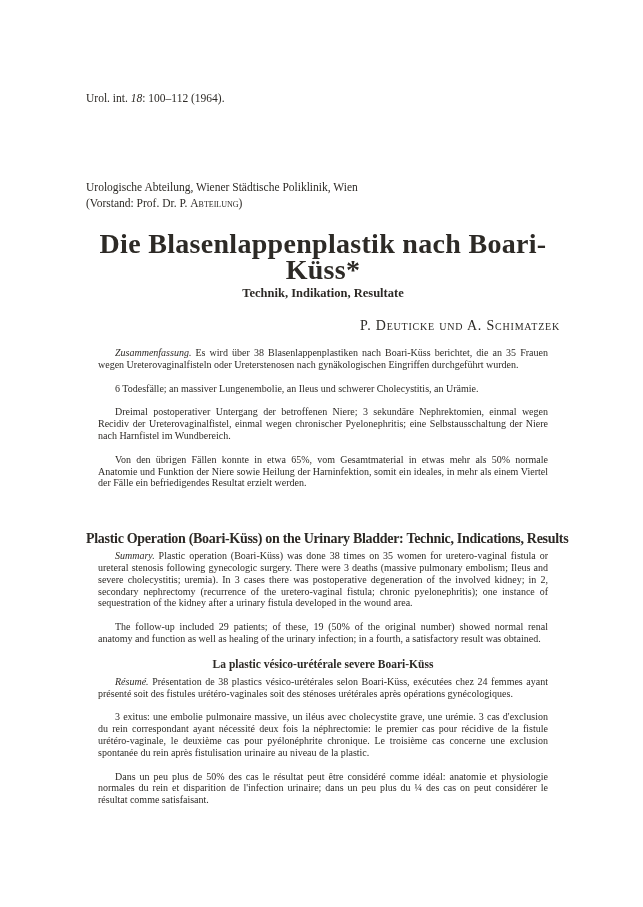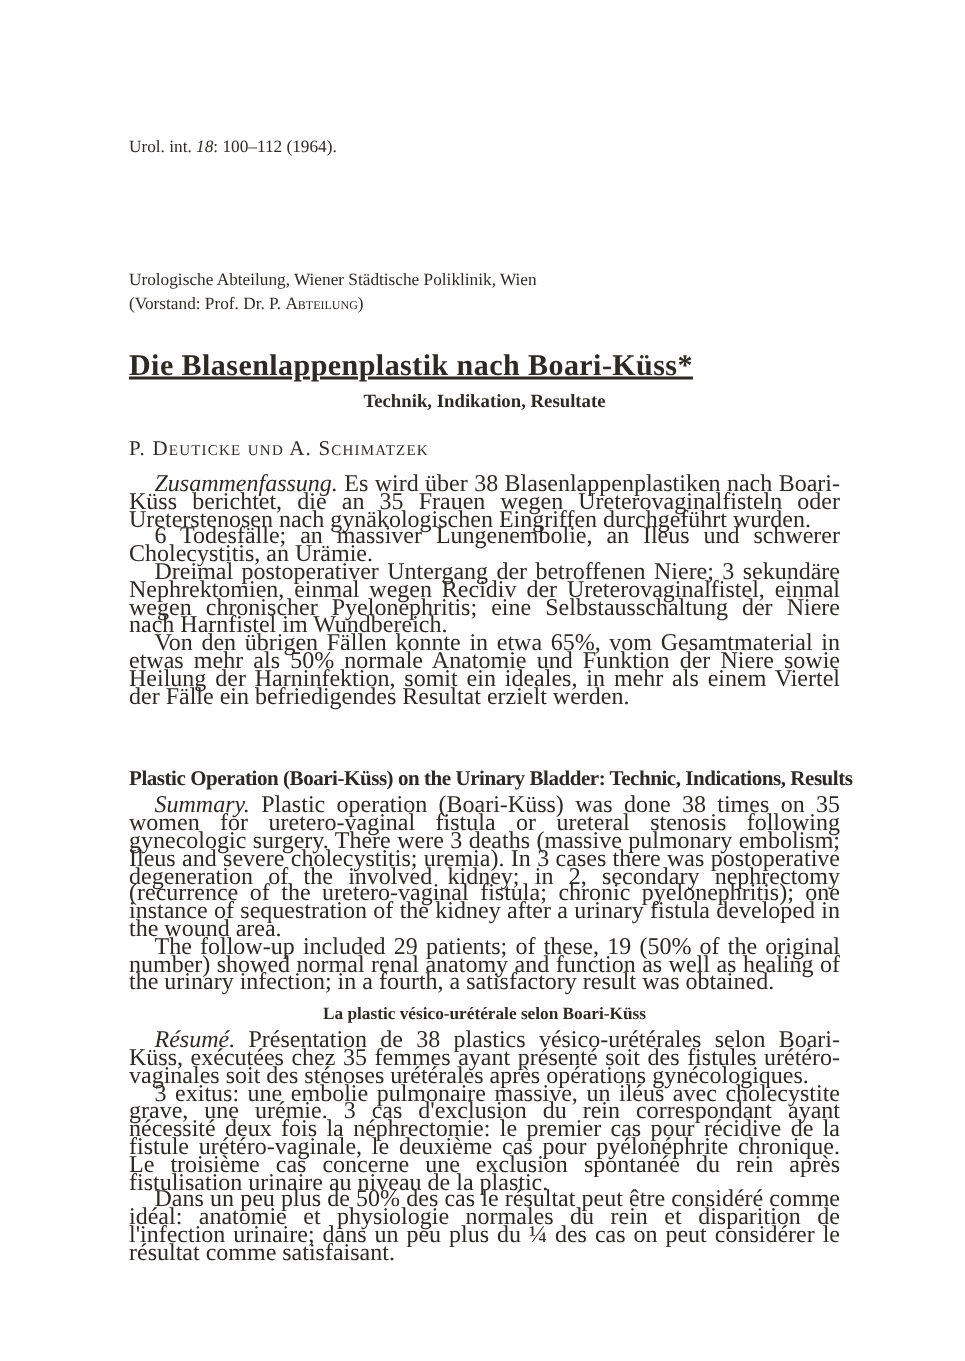--- a/index.html
+++ b/index.html
@@ -11,29 +11,29 @@
     font-family:"Liberation Serif","DejaVu Serif",serif;
     overflow:hidden;
     box-sizing:border-box;
     padding:92px 83px 0 86px;
   }
   .journal-ref { font-size:11.5px; line-height:13px; }
   .it { font-style:italic; }
   .sc { font-variant:small-caps; }
   .affiliation { margin-top:75px; text-align:left; font-size:11.5px; line-height:15.5px; }
   .title {
-    margin:20px 0 0; text-align:left;
-    font-size:20px; font-weight:bold; line-height:26px; letter-spacing:0.3px;text-decoration:underline;
+    margin:20px 0 0; text-align:center;
+    font-size:28px; font-weight:bold; line-height:26px; letter-spacing:0.3px;
   }
   .subtitle { margin:2px 0 16px; text-align:center; font-size:12.5px; font-weight:bold; line-height:16px; }
-  .authors { margin:3px 0 0; text-align:left; font-size:14px; line-height:18px; letter-spacing:0.8px; }
+  .authors { margin:3px 0 0; text-align:right; font-size:14px; line-height:18px; letter-spacing:0.8px; }
   .abstract { margin-top:8px; }
   .para {
-    font-size:16px; line-height:11.8px;
-    text-align:justify; text-indent:17px; margin:0;
+    font-size:10px; line-height:11.8px;
+    text-align:justify; text-indent:17px; margin:12px;
   }
   .section-heading-en {
     margin:42px 0 0; font-size:14px; font-weight:bold; line-height:15px;
     letter-spacing:-0.3px; text-align:left; white-space:nowrap;
   }
   .section-heading-fr {
     margin:8px 0 0; font-size:11.5px; font-weight:bold; line-height:15px; text-align:center;
   }
   .block-first { margin-top:4px; }
   .footnote { margin-top:18px; }
@@ -62,21 +62,21 @@
     <p class="para">Dreimal postoperativer Untergang der betroffenen Niere; 3 sekundäre Nephrektomien, einmal wegen Recidiv der Ureterovaginalfistel, einmal wegen chronischer Pyelonephritis; eine Selbstausschaltung der Niere nach Harnfistel im Wundbereich.</p>
     <p class="para">Von den übrigen Fällen konnte in etwa 65%, vom Gesamtmaterial in etwas mehr als 50% normale Anatomie und Funktion der Niere sowie Heilung der Harninfektion, somit ein ideales, in mehr als einem Viertel der Fälle ein befriedigendes Resultat erzielt werden.</p>
   </div>
 
   <h3 class="section-heading-en">Plastic Operation (Boari-Küss) on the Urinary Bladder: Technic, Indications, Results</h3>
   <div>
     <p class="para block-first"><span class="it">Summary.</span><span> Plastic operation (Boari-Küss) was done 38 times on 35 women for uretero-vaginal fistula or ureteral stenosis following gynecologic surgery. There were 3 deaths (massive pulmonary embolism; Ileus and severe cholecystitis; uremia). In 3 cases there was postoperative degeneration of the involved kidney; in 2, secondary nephrectomy (recurrence of the uretero-vaginal fistula; chronic pyelonephritis); one instance of sequestration of the kidney after a urinary fistula developed in the wound area.</span></p>
     <p class="para">The follow-up included 29 patients; of these, 19 (50% of the original number) showed normal renal anatomy and function as well as healing of the urinary infection; in a fourth, a satisfactory result was obtained.</p>
   </div>
 
-  <h3 class="section-heading-fr">La plastic vésico-urétérale selon Boari-Küss</h3>
+  <h3 class="section-heading-fr">La plastic vésico-urétérale severe Boari-Küss</h3>
   <div>
-    <p class="para block-first"><span class="it">Résumé.</span><span> Présentation de 38 plastics vésico-urétérales selon Boari-Küss, exécutées chez 35 femmes ayant présenté soit des fistules urétéro-vaginales soit des sténoses urétérales après opérations gynécologiques.</span></p>
+    <p class="para block-first"><span class="it">Résumé.</span><span> Présentation de 38 plastics vésico-urétérales selon Boari-Küss, exécutées chez 24 femmes ayant présenté soit des fistules urétéro-vaginales soit des sténoses urétérales après opérations gynécologiques.</span></p>
     <p class="para">3 exitus: une embolie pulmonaire massive, un iléus avec cholecystite grave, une urémie. 3 cas d'exclusion du rein correspondant ayant nécessité deux fois la néphrectomie: le premier cas pour récidive de la fistule urétéro-vaginale, le deuxième cas pour pyélonéphrite chronique. Le troisième cas concerne une exclusion spontanée du rein après fistulisation urinaire au niveau de la plastic.</p>
     <p class="para">Dans un peu plus de 50% des cas le résultat peut être considéré comme idéal: anatomie et physiologie normales du rein et disparition de l'infection urinaire; dans un peu plus du ¼ des cas on peut considérer le résultat comme satisfaisant.</p>
   </div>
 
 
 </div>
 
 </body></html>

